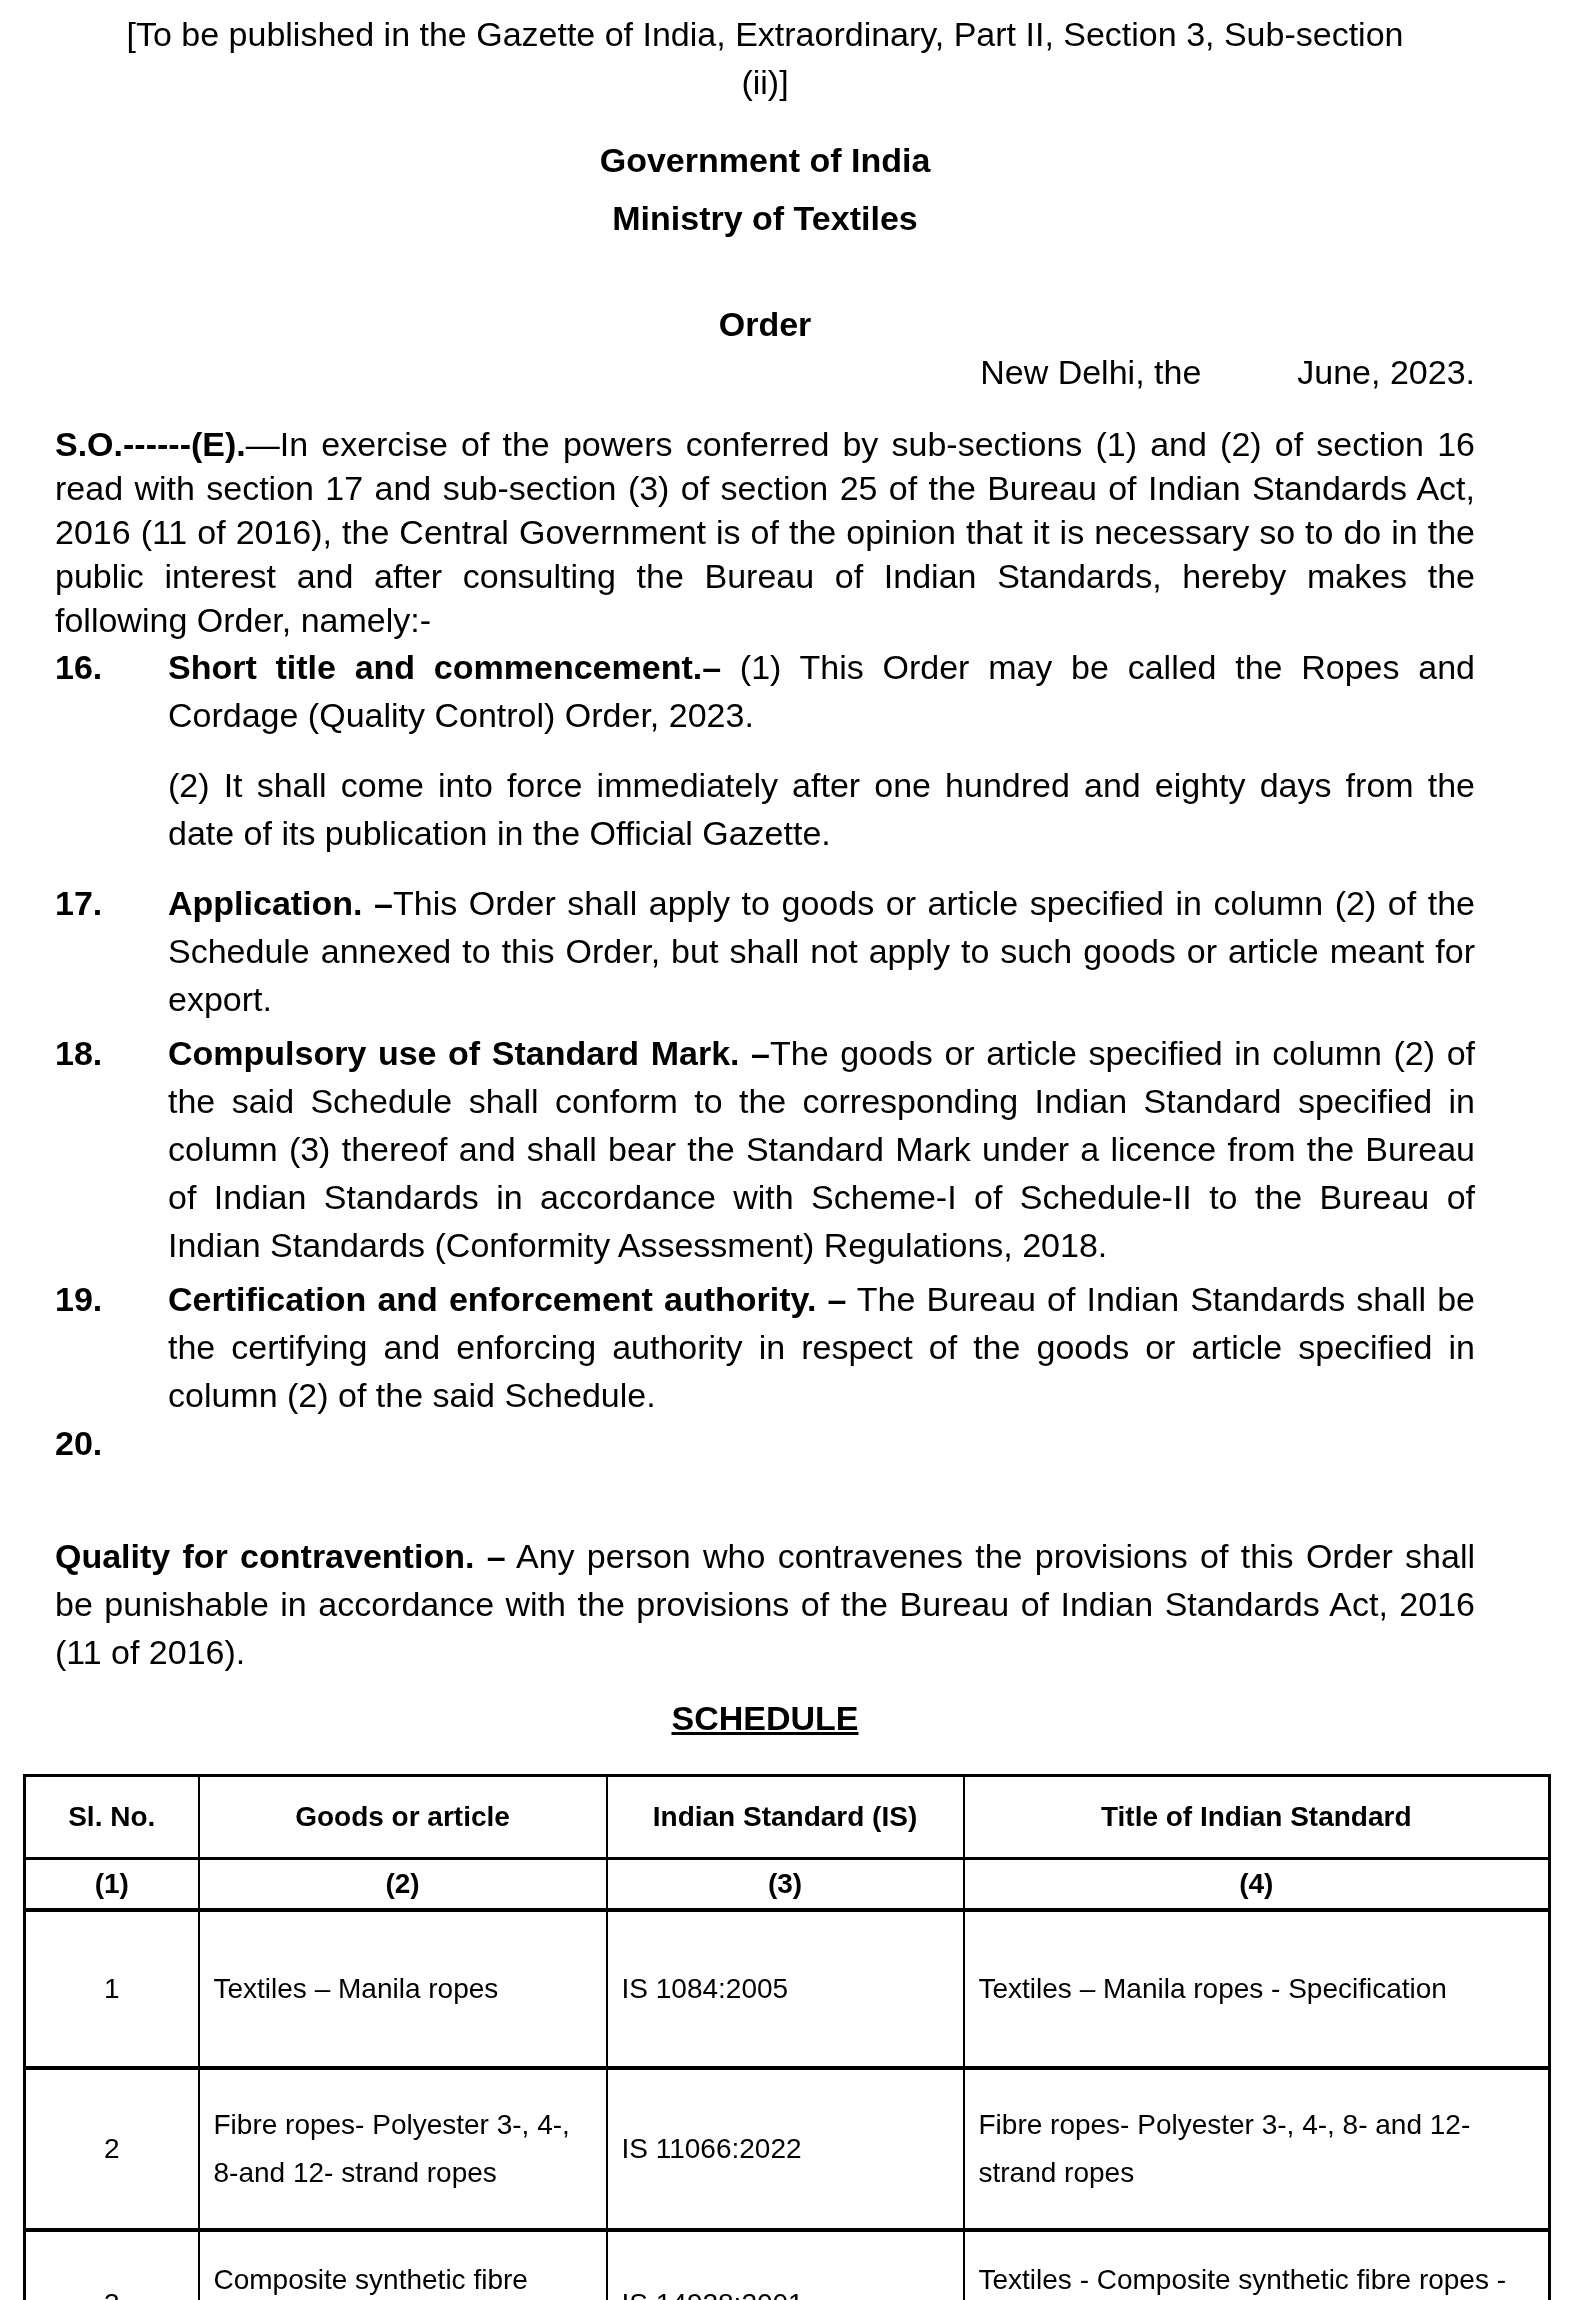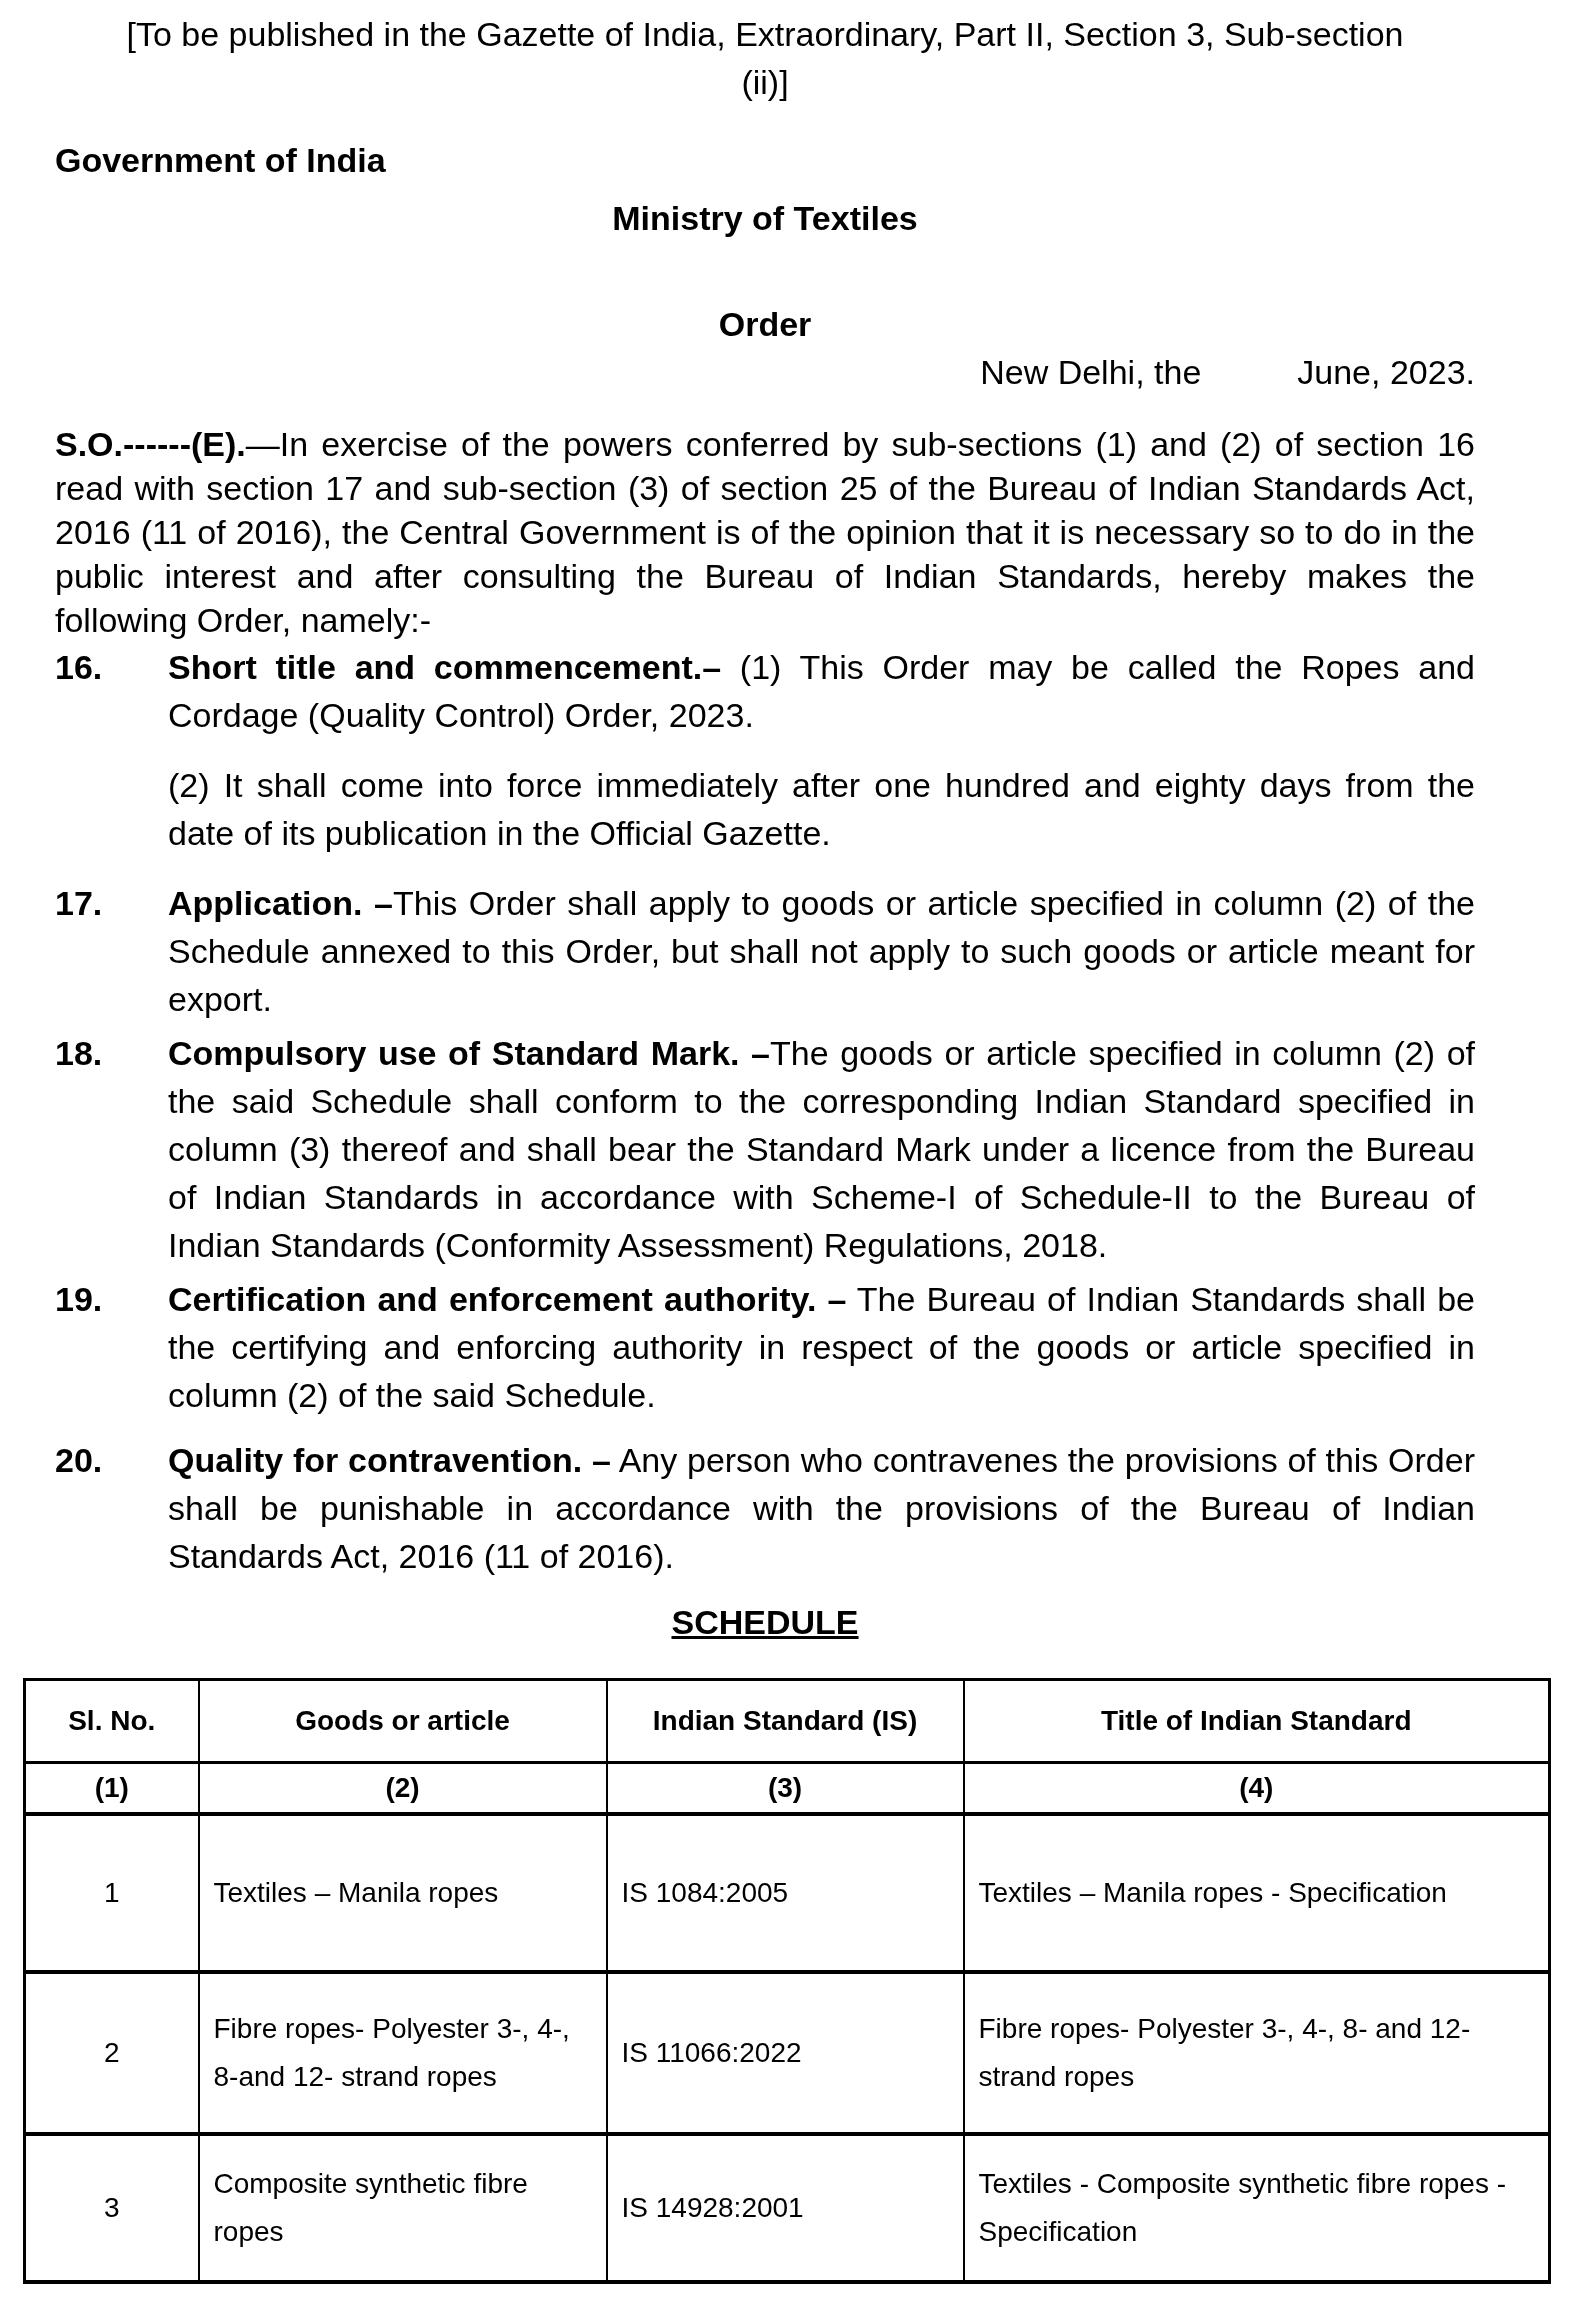--- a/index.html
+++ b/index.html
@@ -19,21 +19,21 @@
   .content {
     padding: 10px 110px 0 55px; 
   }
   .b { font-weight: bold; }
 
   .gazette-note {
     text-align: center;
     line-height: 48px;
   }
   .org-title {
-    text-align: left;
+    text-align: center;
     font-weight: bold;
     line-height: 48px;
     margin-top: 30px;
   }
   .ministry-title {
     text-align: center;
     font-weight: bold;
     line-height: 48px;
     margin-top: 10px;
   }
@@ -67,21 +67,21 @@
   }
   .item .ibody {
     flex: 1;
     text-align: justify;
   }
   .mt-item16 { margin-top: 1px; }
   .mt-sub16  { margin-top: 22px; }
   .mt-item17 { margin-top: 22px; }
   .mt-item18 { margin-top: 6px; }
   .mt-item19 { margin-top: 6px; }
-  .mt-item20 { margin-top: 17px; }
+  .mt-item20 { margin-top: 0; flex-direction: column; }
 
   .schedule-title {
     margin-top: 18px;
     text-align: center;
     font-weight: bold;
     line-height: 48px;
     text-decoration: underline;
   }
 
   table.schedule {

